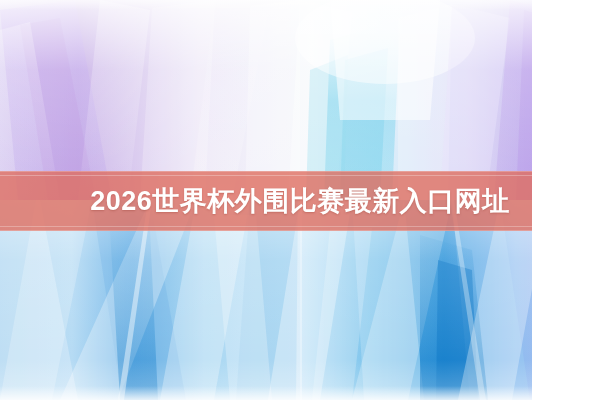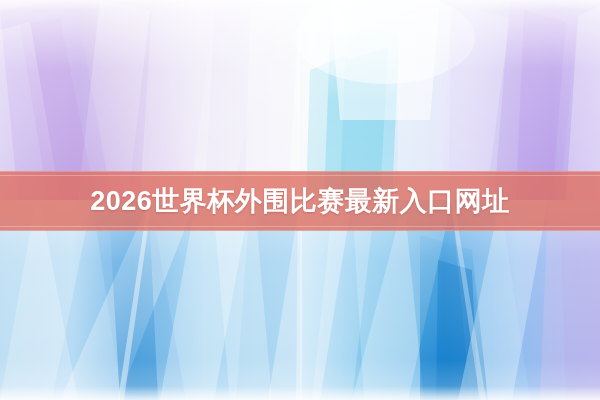--- a/index.html
+++ b/index.html
@@ -2,21 +2,21 @@
 <html><head>
 <meta charset="utf-8">
 <style>
   html, body {
     margin: 0;
     padding: 0;
     background: #ffffff;
   }
   #stage {
     position: relative;
-    width: 600px;
+    width: 532px;
     height: 400px;
     overflow: hidden;
     font-family: "Liberation Sans", "DejaVu Sans", sans-serif;
   }
   #bg-svg {
     position: absolute;
     inset: 0;
     width: 600px;
     height: 400px;
     display: block;

